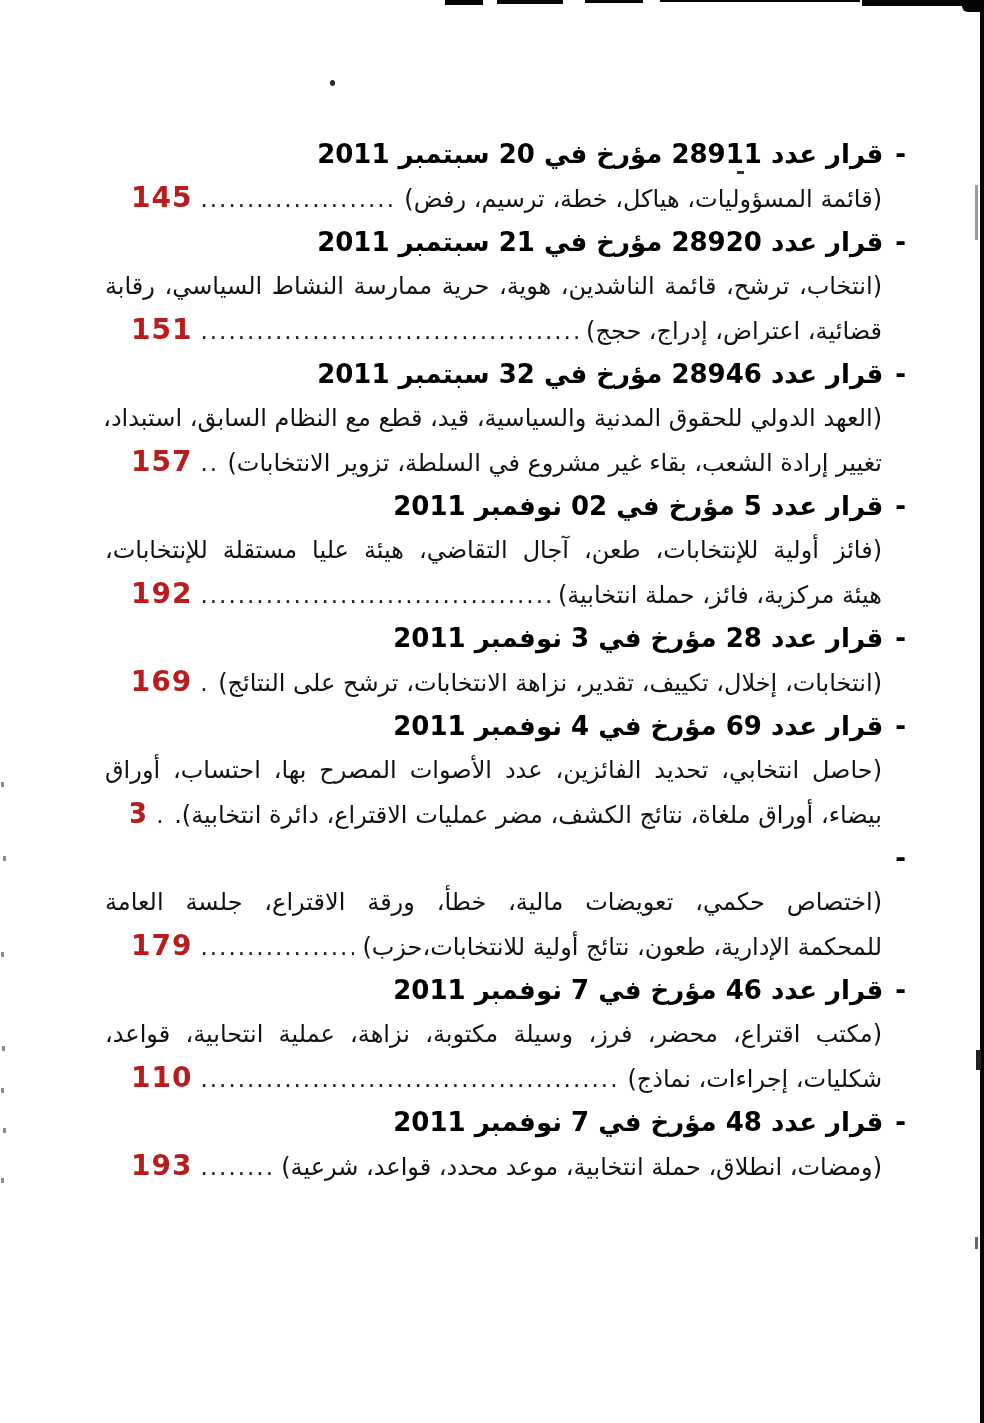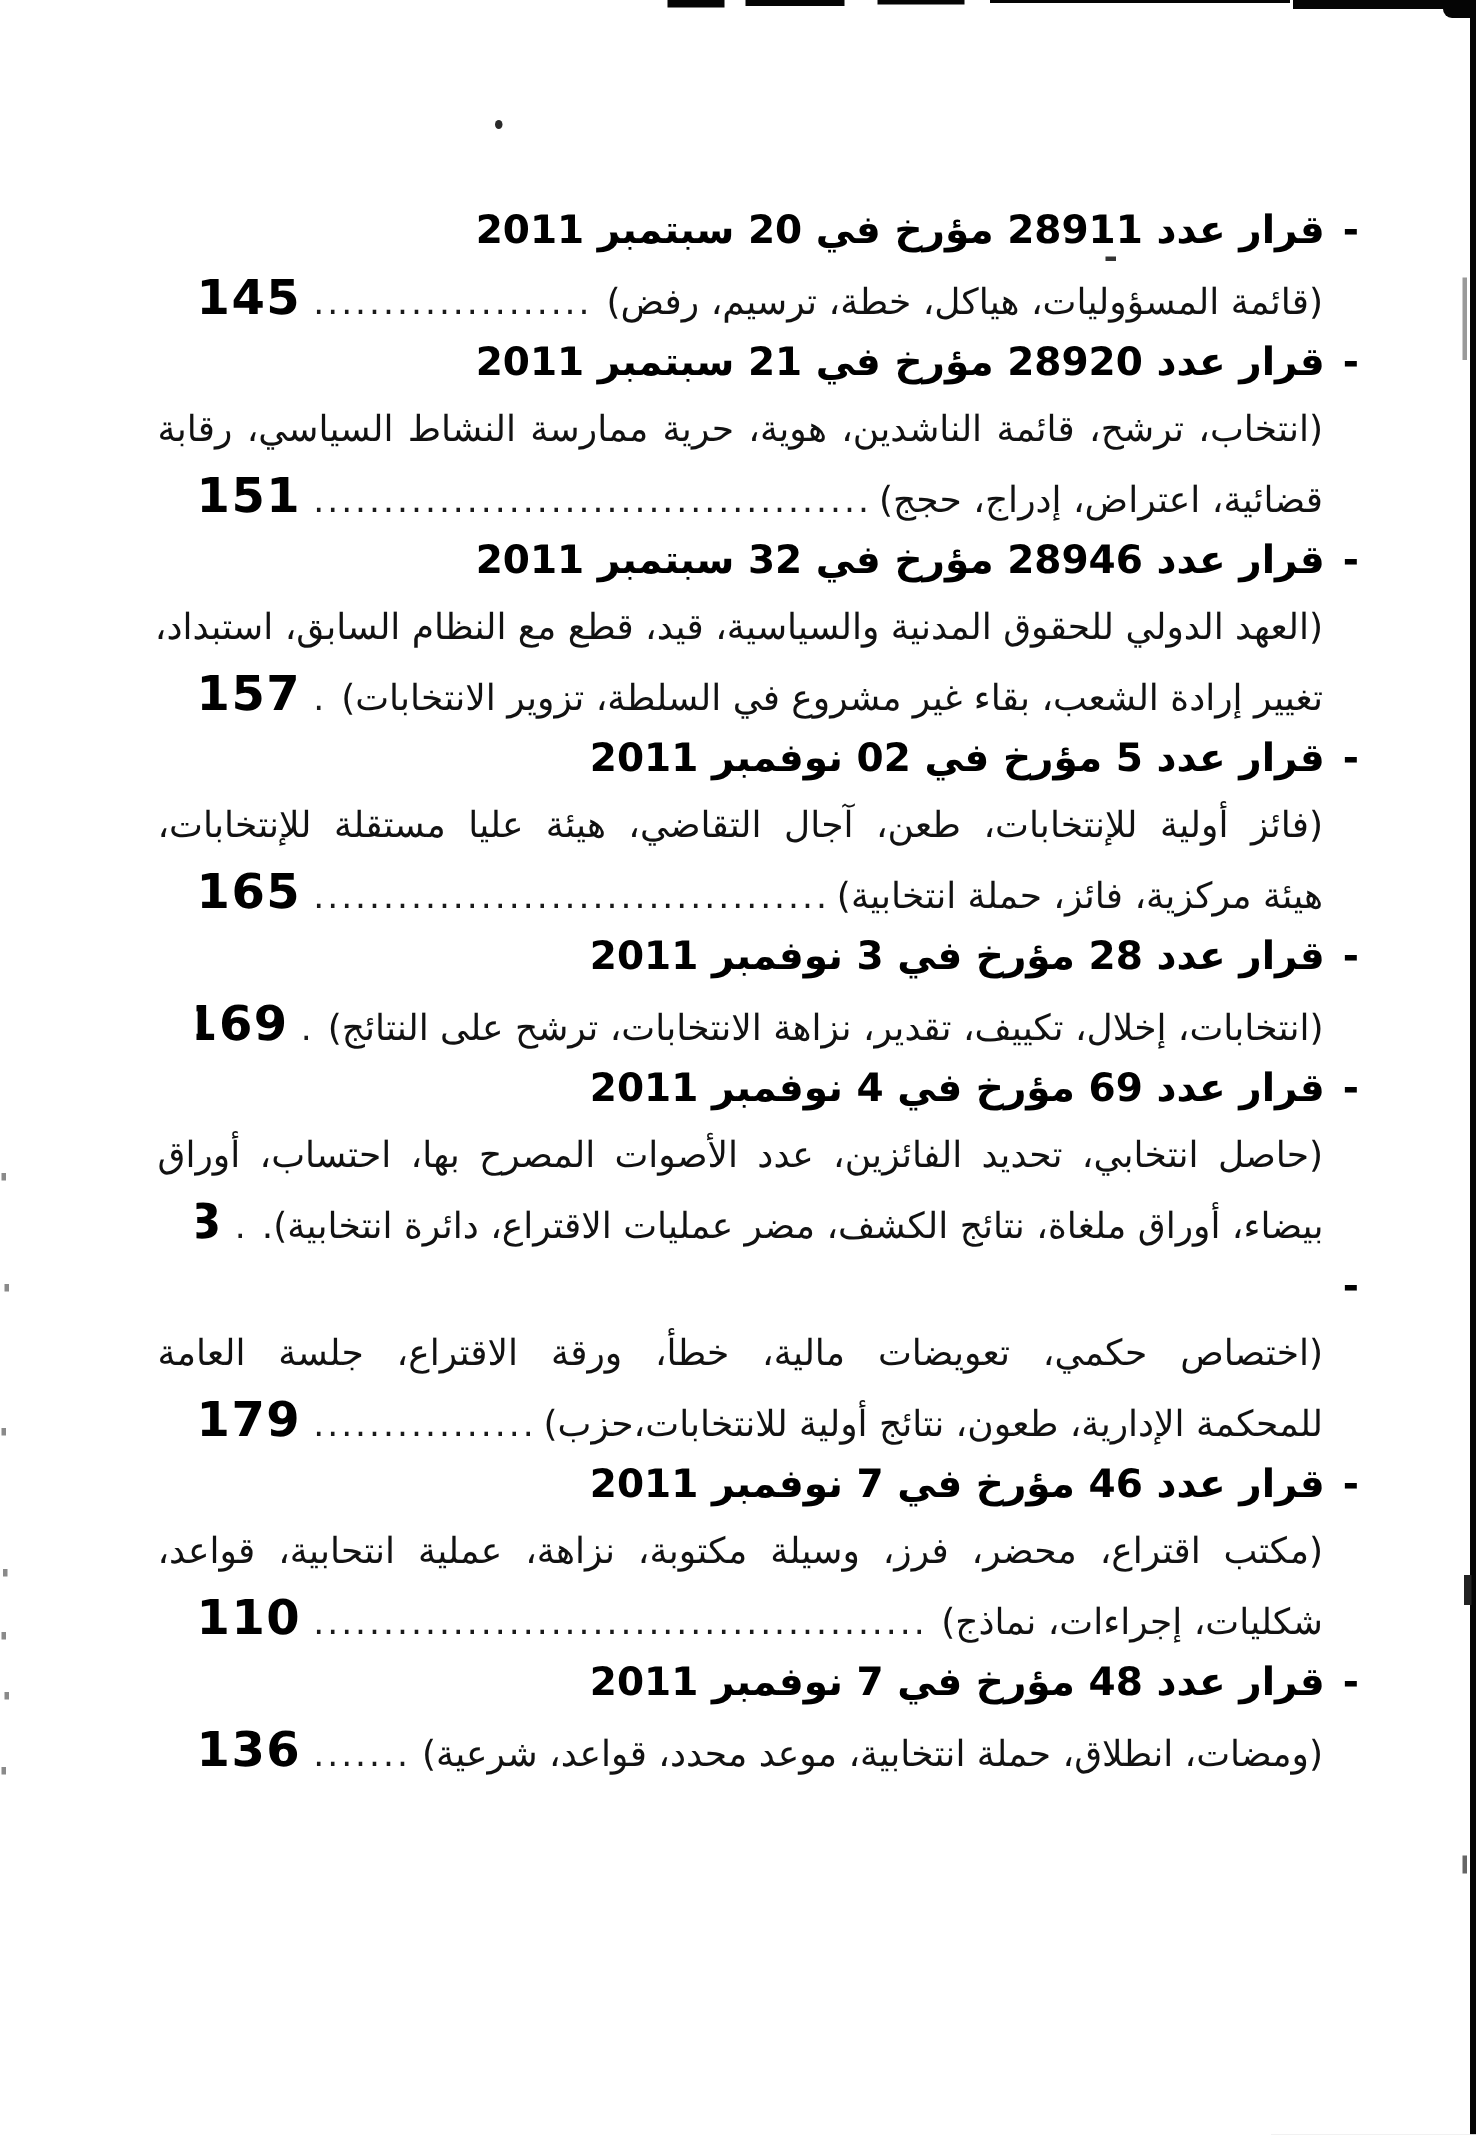--- a/index.html
+++ b/index.html
@@ -20,21 +20,21 @@
     text-align:justify; text-align-last:justify;
     white-space:nowrap; overflow:hidden;
   }
   .k-last { display:flex; direction:rtl; align-items:baseline; margin-left:26px; overflow:hidden; }
   .k-text { flex:0 0 auto; white-space:nowrap; }
   .leader {
     flex:1 1 0; min-width:10px; overflow:hidden; white-space:nowrap;
     direction:ltr; text-align:left; margin:0 8px;
     letter-spacing:2px; font-size:23px; color:#1a1a1a;
   }
-  .pg { flex:0 0 auto; font-size:32px; font-weight:bold; letter-spacing:1px; color:#000000; }
+  .pg { flex:0 0 auto; font-size:28px; font-weight:bold; letter-spacing:1px; color:#b91c1c; }
   .art { position:absolute; background:#050505; pointer-events:none; }
 </style>
 </head>
 <body>
 
 <div class="page">
 
   <div class="art" style="left:445px; top:0; width:38px; height:5px;"></div>
   <div class="art" style="left:497px; top:0; width:66px; height:4px;"></div>
   <div class="art" style="left:585px; top:0; width:58px; height:3px;"></div>
@@ -89,21 +89,21 @@
         <span class="pg">157</span>
       </div>
       <div class="h-row">
         <span class="h-dash">-</span>
         <span class="h-title">قرار عدد 5 مؤرخ في 02 نوفمبر 2011</span>
       </div>
       <div class="k-line k-just">(فائز أولية للإنتخابات، طعن، آجال التقاضي، هيئة عليا مستقلة للإنتخابات،</div>
       <div class="k-line k-last">
         <span class="k-text">هيئة مركزية، فائز، حملة انتخابية)</span>
         <span class="leader">............................................................................................................................................................................................................................</span>
-        <span class="pg">165</span>
+        <span class="pg">192</span>
       </div>
       <div class="h-row">
         <span class="h-dash">-</span>
         <span class="h-title">قرار عدد 28 مؤرخ في 3 نوفمبر 2011</span>
       </div>
       <div class="k-line k-last">
         <span class="k-text">(انتخابات، إخلال، تكييف، تقدير، نزاهة الانتخابات، ترشح على النتائج)</span>
         <span class="leader">............................................................................................................................................................................................................................</span>
         <span class="pg">169</span>
       </div>
@@ -136,17 +136,17 @@
         <span class="leader">............................................................................................................................................................................................................................</span>
         <span class="pg">110</span>
       </div>
       <div class="h-row">
         <span class="h-dash">-</span>
         <span class="h-title">قرار عدد 48 مؤرخ في 7 نوفمبر 2011</span>
       </div>
       <div class="k-line k-last">
         <span class="k-text">(ومضات، انطلاق، حملة انتخابية، موعد محدد، قواعد، شرعية)</span>
         <span class="leader">............................................................................................................................................................................................................................</span>
-        <span class="pg">136</span>
+        <span class="pg">193</span>
       </div>
     </main>
 
 </div>
 
 </body></html>

